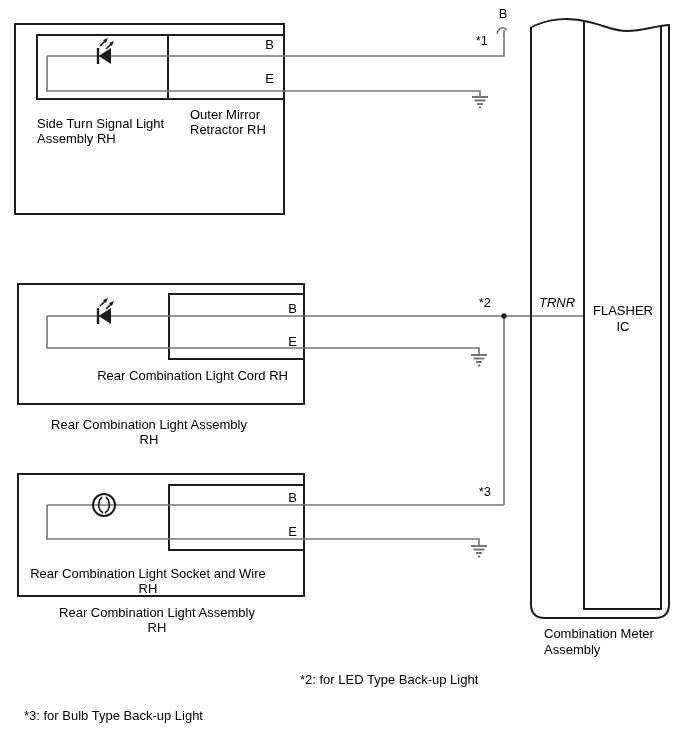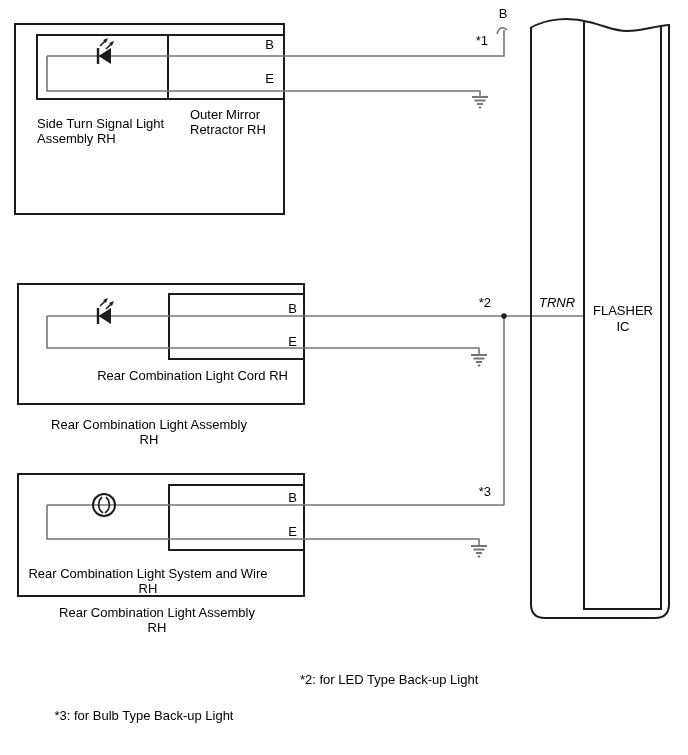--- a/index.html
+++ b/index.html
@@ -92,29 +92,30 @@
   <div class="lbl" style="left:37px; top:116px; width:132px;">Side Turn Signal Light Assembly RH</div>
   <div class="lbl" style="left:190px; top:107px; width:92px;">Outer Mirror Retractor RH</div>
   <div class="lbl rt" style="left:240px; top:37px; width:34px;">B</div>
   <div class="lbl rt" style="left:240px; top:71px; width:34px;">E</div>
 
   <div class="lbl ctr" style="left:88px; top:368px; width:200px;text-align:right;">Rear Combination Light Cord RH</div>
   <div class="lbl rt" style="left:260px; top:301px; width:37px;">B</div>
   <div class="lbl rt" style="left:260px; top:334px; width:37px;">E</div>
   <div class="lbl ctr" style="left:49px; top:417px; width:200px;">Rear Combination Light Assembly RH</div>
 
-  <div class="lbl ctr" style="left:28px; top:566px; width:240px;">Rear Combination Light System and Wire RH</div>
+  <div class="lbl ctr" style="left:28px; top:566px; width:240px;">Rear Combination Light Socket and Wire RH</div>
   <div class="lbl rt" style="left:260px; top:490px; width:37px;">B</div>
   <div class="lbl rt" style="left:260px; top:524px; width:37px;">E</div>
   <div class="lbl ctr" style="left:57px; top:605px; width:200px;">Rear Combination Light Assembly RH</div>
 
   <div class="lbl ctr" style="left:533px; top:295px; width:48px;font-style:italic;">TRNR</div>
   <div class="lbl" style="left:590px; top:303px; width:66px; line-height:16px;text-align:center;">FLASHER IC</div>
+  <div class="lbl" style="left:544px; top:626px; width:118px; line-height:16px;">Combination Meter Assembly</div>
 
   <div class="lbl ctr" style="left:494px; top:6px; width:18px;">B</div>
   <div class="lbl rt" style="left:458px; top:33px; width:30px;">*1</div>
   <div class="lbl rt" style="left:458px; top:295px; width:33px;">*2</div>
   <div class="lbl rt" style="left:458px; top:484px; width:33px;">*3</div>
 
   <div class="lbl" style="left:276px; top:672px; width:220px;margin-left:24px;">*2: for LED Type Back-up Light</div>
-  <div class="lbl" style="left:24px; top:708px; width:240px;text-align:center;">*3: for Bulb Type Back-up Light</div>
+  <div class="lbl" style="left:24px; top:708px; width:240px;">*3: for Bulb Type Back-up Light</div>
 
 </div>
 
 </body></html>

